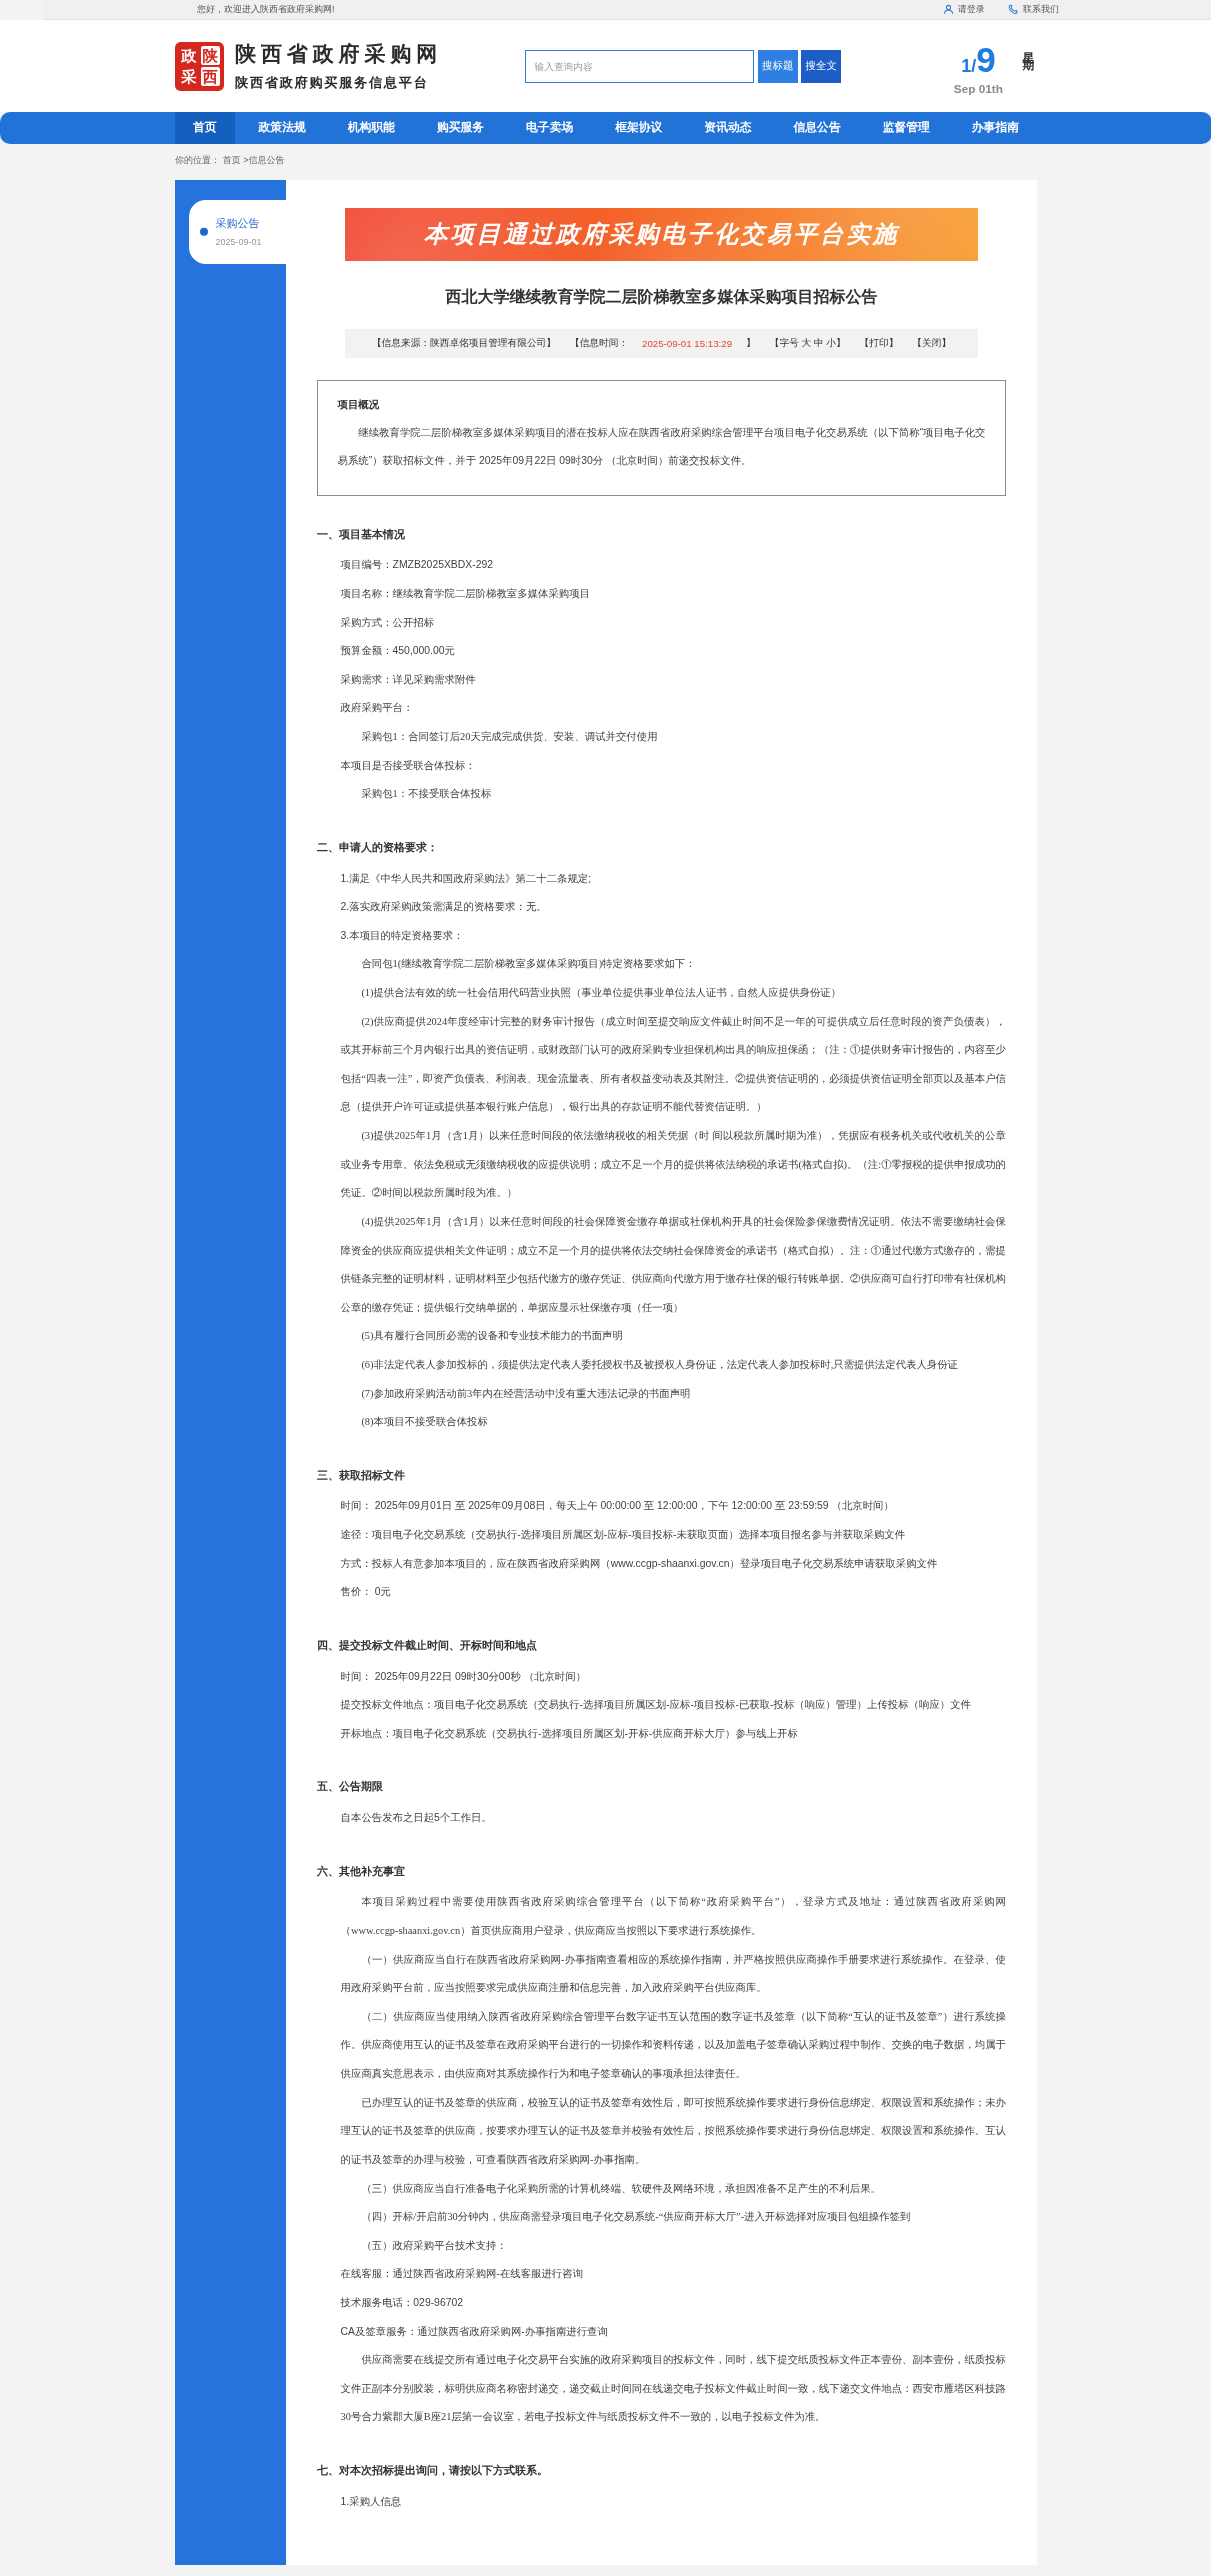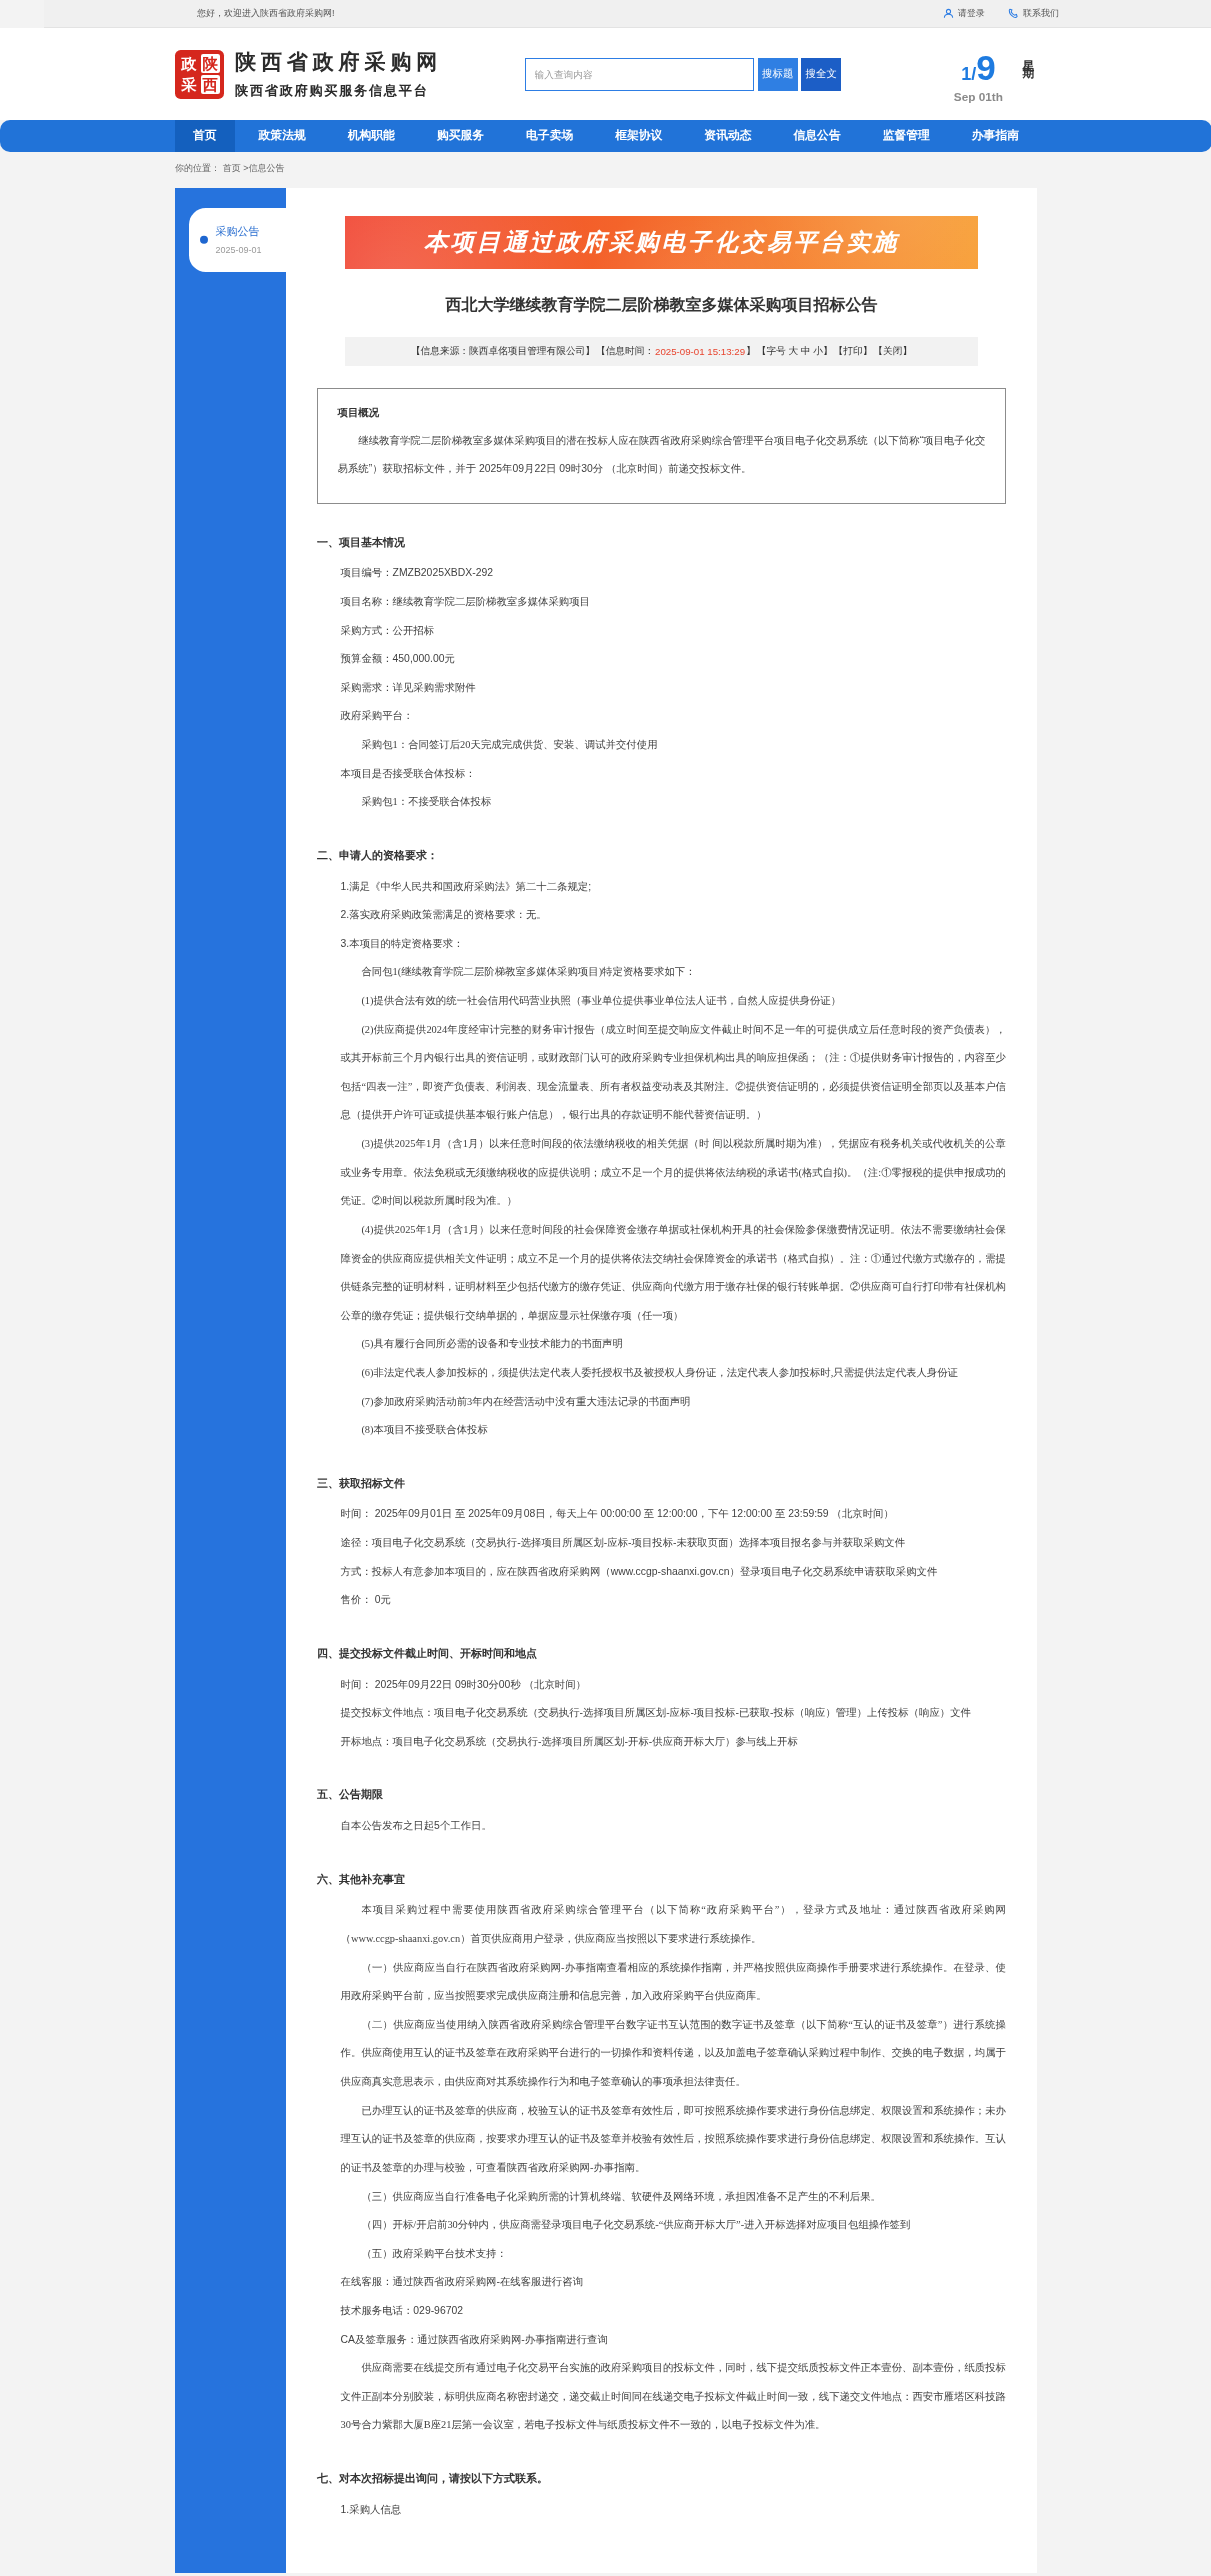--- a/index.html
+++ b/index.html
@@ -1,21 +1,21 @@
 <!DOCTYPE html>
 <html style="font-size:11px"><head>
 <meta charset="utf-8">
 <style>
   * { box-sizing: border-box; margin: 0; padding: 0; }
   html { background:#f3f3f3; }
   body { width:1212px; margin:0 auto; background:#f3f3f3; font-family:"Liberation Sans","DejaVu Sans",sans-serif; color:#333; }
   .wrap { width:862px; margin:0 auto; }
 
   
-  .topbar { background:#f0f0f0; border-bottom:0.7px solid #e3e3e3; height:28px; font-size:9px; color:#555;margin-left:44px; }
+  .topbar { background:#f0f0f0; border-bottom:0.7px solid #e3e3e3; height:20px; font-size:9px; color:#555;margin-left:44px; }
   .topbar .wrap { display:flex; align-items:center; height:100%; }
   .topbar-right { margin-left:auto; display:flex; align-items:center; gap:23.6px; }
   .top-link { display:flex; align-items:center; gap:4.2px; color:#555; cursor:pointer; }
   .top-link svg { display:block; }
 
   
   .header { background:#fff; height:92px; }
   .header .wrap { display:flex; align-items:center; height:100%; }
   .brand { display:flex; align-items:center; gap:11px; }
   .logo { width:49px; height:49px; background:#d5271d; border-radius:5.6px; display:grid; grid-template-columns:1fr 1fr; grid-template-rows:1fr 1fr; gap:2.1px; padding:4.2px; }
@@ -61,21 +61,21 @@
   
   .banner { margin:8.3px 28px 0; height:53px; border-radius:0; background:linear-gradient(90deg,#f0402c,#f4652a 45%,#f79b2e); position:relative; overflow:hidden; display:flex; align-items:center; justify-content:center; }
   .banner::before { content:""; position:absolute; inset:0;
      background:radial-gradient(circle at 8% 130%, rgba(255,255,255,.18), transparent 34%),
                 radial-gradient(circle at 88% -40%, rgba(255,255,255,.14), transparent 38%),
                 radial-gradient(circle at 55% 160%, rgba(255,255,255,.10), transparent 30%); }
   .banner span { position:relative; color:#fff; font-size:23.6px; font-weight:bold; font-style:italic; letter-spacing:2.8px; }
 
   .art-title { text-align:center; margin-top:26.4px; font-size:16px; font-weight:bold; color:#333; }
 
-  .meta { margin:21px 28px 0; background:#f2f2f2; height:29px; display:flex; align-items:center; justify-content:center; font-size:9.7px; color:#333; gap:1px; white-space:nowrap; }
+  .meta { margin:21px 28px 0; background:#f2f2f2; height:29px; display:flex; align-items:center; justify-content:center; font-size:9.7px; color:#333; gap:14px; white-space:nowrap; }
   .meta .red { color:#e8442e; }
   .meta .ctl { cursor:pointer; }
 
   
   .overview { margin-top:22px; border:0.7px solid #8c8c8c; padding:16.7px 19.5px 19.5px; }
   .overview h4 { font-size:10.4px; color:#333; }
   .overview p { font-size:10.4px; color:#3f3f3f; line-height:2.7; text-indent:2em; margin-top:7px; text-align:justify; }
 
   
   .section { margin-top:31px; }

